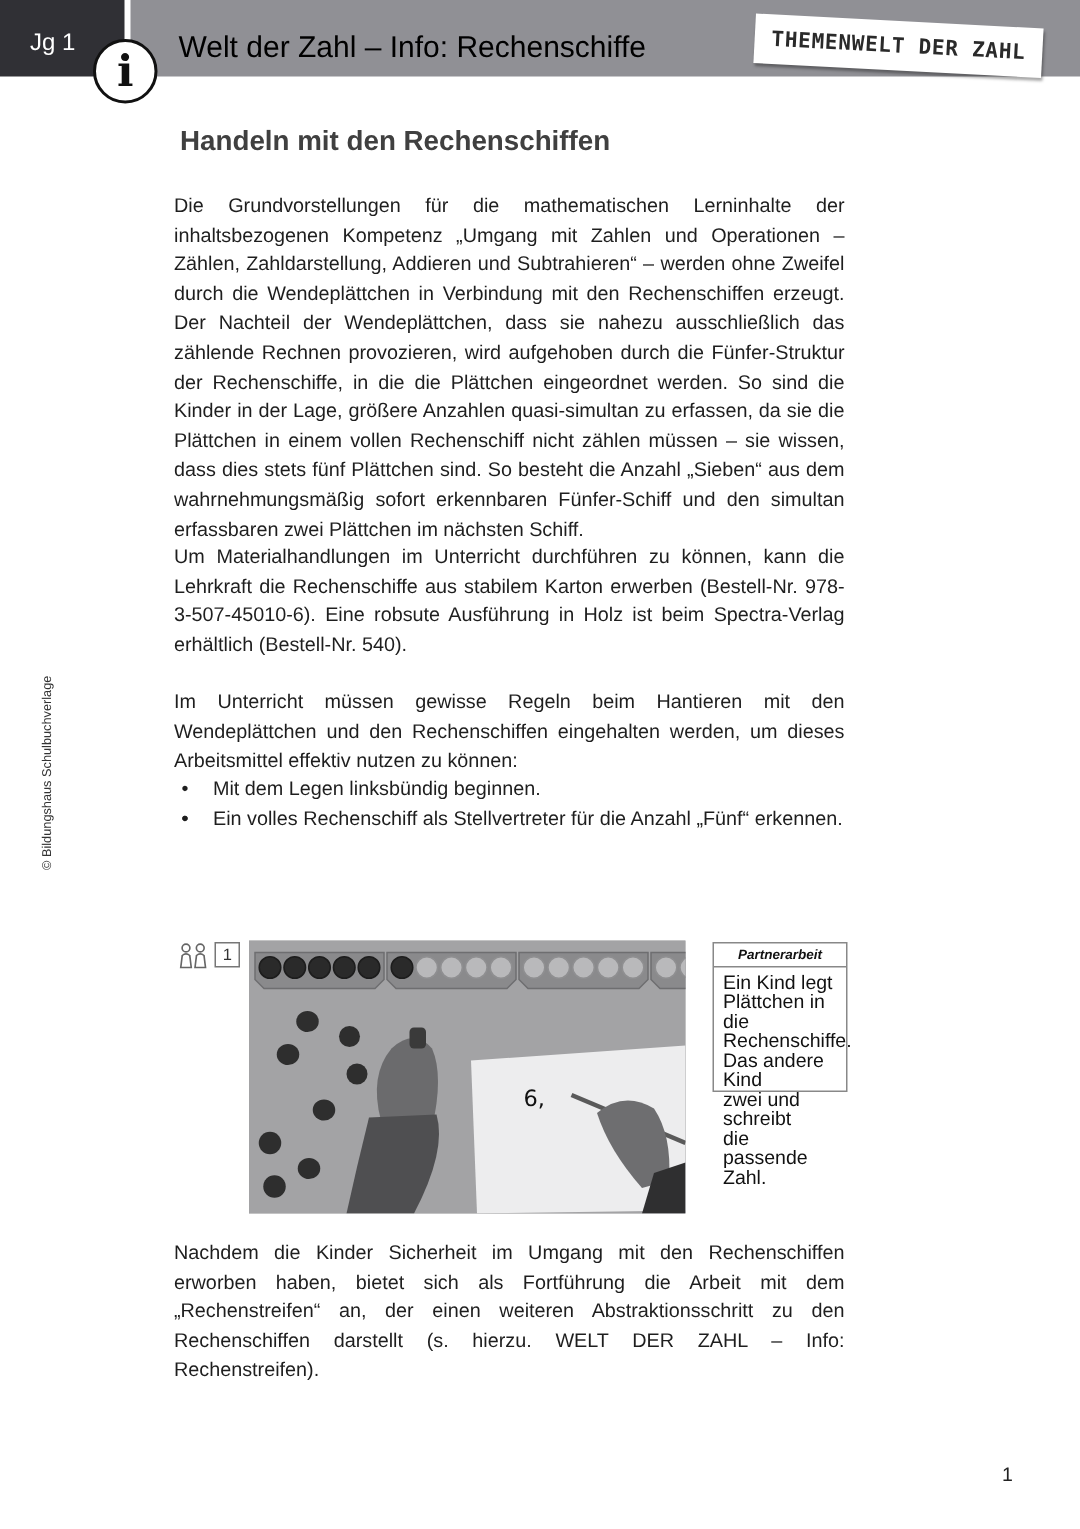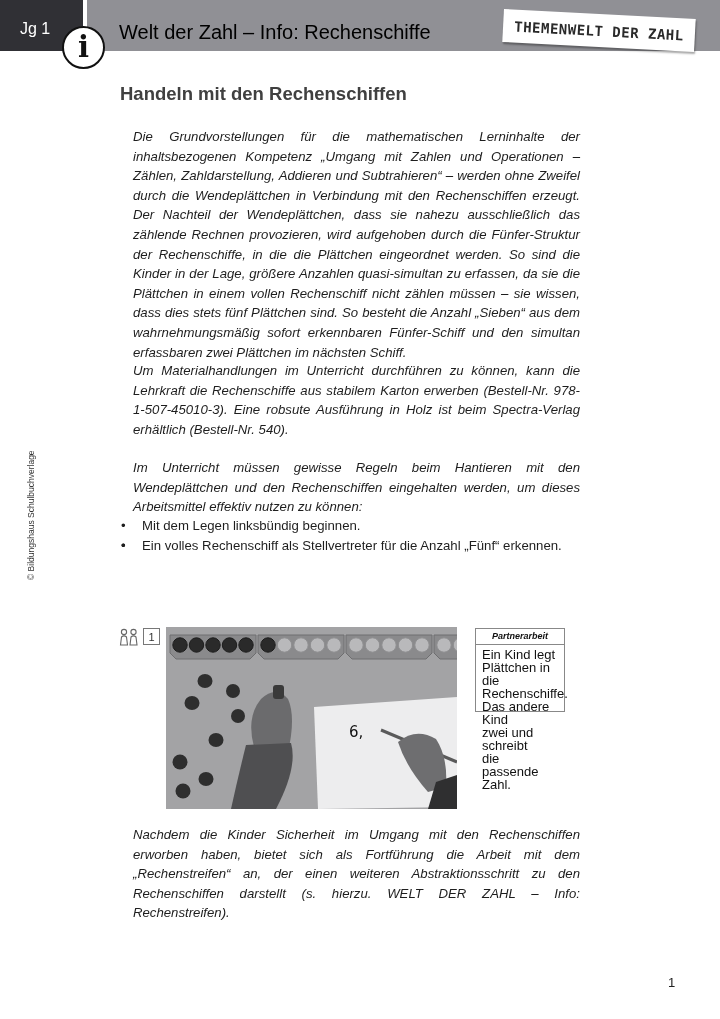--- a/index.html
+++ b/index.html
@@ -18,37 +18,37 @@
     transform: rotate(3deg); box-shadow: 1px 2px 2px rgba(0,0,0,0.35);
     display: flex; align-items: center; justify-content: center;
     font-family: "DejaVu Sans Mono", monospace; font-weight: bold; font-size: 14px; letter-spacing: 0.5px; color: #2a2a2a; }
 
   
   .copyright { position: absolute; left: 26px; top: 580px; transform-origin: 0 0; transform: rotate(-90deg);
     font-family: "Liberation Sans", sans-serif; font-size: 8.5px; color: #333; white-space: nowrap; }
 
   
   .h1 { position: absolute; left: 120px; top: 83px; font-family: "Liberation Sans", sans-serif; font-weight: bold; font-size: 18.5px; color: #404040; }
-  .para { position: absolute; left: 133px; width: 447px; font-family: "Liberation Sans", sans-serif; font-size: 13.2px;
-    line-height: 19.6px; text-align: justify; color: #1e1e1e; font-style: italic; }
+  .para { position: absolute; left: 116px; width: 447px; font-family: "Liberation Sans", sans-serif; font-size: 13.2px;
+    line-height: 19.6px; text-align: justify; color: #1e1e1e; }
   .p1 { top: 127px; }
   .p2 { top: 361px; }
   .p3 { top: 458px; }
   .bullets { position: absolute; left: 120px; top: 516px; width: 447px; list-style: none;
     font-family: "Liberation Sans", sans-serif; font-size: 13.2px; line-height: 19.6px; color: #1e1e1e; }
   .bullets li { position: relative; padding-left: 22px; text-align: justify; }
   .bullets li .dot { position: absolute; left: 1px; top: 0; }
   .p4 { top: 825px; }
 
   
   .partner-icon { position: absolute; left: 119px; top: 628px; width: 20px; height: 18px; }
   .task-num { position: absolute; left: 143px; top: 628px; width: 17px; height: 17px; border: 1px solid #777;
     font-family: "Liberation Sans", sans-serif; font-size: 11px; color: #333; display: flex; align-items: center; justify-content: center; }
   .photo { position: absolute; left: 166px; top: 627px; width: 291px; height: 182px; background: #9d9d9f; overflow: hidden; }
-  .side-box { position: absolute; left: 475px; top: 628px; width: 90px; height: 84px; border: 1px solid #888; background: #fff; }
+  .side-box { position: absolute; left: 475px; top: 628px; width: 90px; height: 100px; border: 1px solid #888; background: #fff; }
   .side-box .sb-head { height: 16px; border-bottom: 1px solid #888; text-align: center;
     font-family: "Liberation Sans", sans-serif; font-style: italic; font-weight: bold; font-size: 9px; line-height: 15px; color: #111; }
   .side-box .sb-body { padding: 3px 6px; font-family: "Liberation Sans", sans-serif; font-size: 13px; line-height: 13px; color: #111; }
 
   .page-num { position: absolute; left: 668px; top: 975px; font-family: "Liberation Sans", sans-serif; font-size: 13px; color: #222; }
 </style>
 </head>
 <body>
 
 <div class="hdr-dark"></div>
@@ -57,21 +57,21 @@
 <div class="info-badge">
     <span>i</span>
   </div>
 <div class="hdr-title">Welt der Zahl – Info: Rechenschiffe</div>
 <div class="theme-label">THEMENWELT DER ZAHL</div>
 
 <div class="copyright">© Bildungshaus Schulbuchverlage</div>
 
 <div class="h1">Handeln mit den Rechenschiffen</div>
 <p class="para p1">Die Grundvorstellungen für die mathematischen Lerninhalte der inhaltsbezogenen Kompetenz „Umgang mit Zahlen und Operationen – Zählen, Zahldarstellung, Addieren und Subtrahieren“ – werden ohne Zweifel durch die Wendeplättchen in Verbindung mit den Rechenschiffen erzeugt. Der Nachteil der Wendeplättchen, dass sie nahezu ausschließlich das zählende Rechnen provozieren, wird aufgehoben durch die Fünfer-Struktur der Rechenschiffe, in die die Plättchen eingeordnet werden. So sind die Kinder in der Lage, größere Anzahlen quasi-simultan zu erfassen, da sie die Plättchen in einem vollen Rechenschiff nicht zählen müssen – sie wissen, dass dies stets fünf Plättchen sind. So besteht die Anzahl „Sieben“ aus dem wahrnehmungsmäßig sofort erkennbaren Fünfer-Schiff und den simultan erfassbaren zwei Plättchen im nächsten Schiff.</p>
-<p class="para p2">Um Materialhandlungen im Unterricht durchführen zu können, kann die Lehrkraft die Rechenschiffe aus stabilem Karton erwerben (Bestell-Nr. 978-1-507-45010-3). Eine robsute Ausführung in Holz ist beim Spectra-Verlag erhältlich (Bestell-Nr. 540).</p>
+<p class="para p2">Um Materialhandlungen im Unterricht durchführen zu können, kann die Lehrkraft die Rechenschiffe aus stabilem Karton erwerben (Bestell-Nr. 978-3-507-45010-6). Eine robsute Ausführung in Holz ist beim Spectra-Verlag erhältlich (Bestell-Nr. 540).</p>
 <p class="para p3">Im Unterricht müssen gewisse Regeln beim Hantieren mit den Wendeplättchen und den Rechenschiffen eingehalten werden, um dieses Arbeitsmittel effektiv nutzen zu können:</p>
 <ul class="bullets">
   <li><span class="dot">•</span><span>Mit dem Legen linksbündig beginnen.</span></li>
   <li><span class="dot">•</span></li>
   <li><span class="dot">•</span><span>Ein volles Rechenschiff als Stellvertreter für die Anzahl „Fünf“ erkennen.</span></li>
 </ul>
 
 <svg class="partner-icon" viewBox="0 0 20 18">
   <g fill="none" stroke="#666" stroke-width="1.1">
     <circle cx="5" cy="4" r="2.6"></circle>

